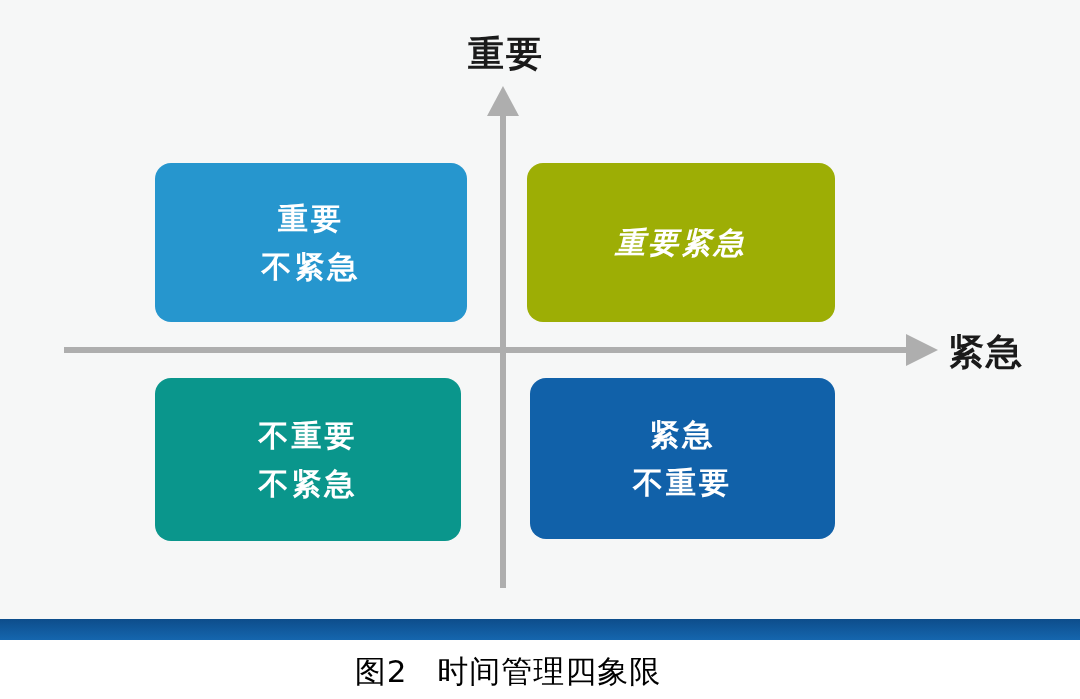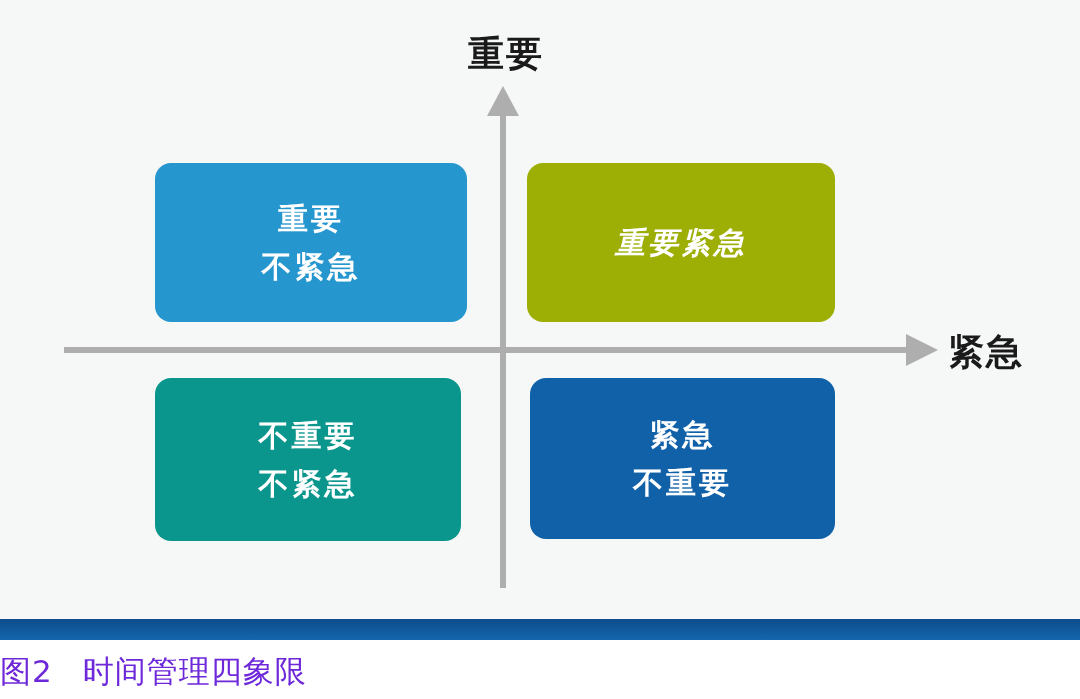--- a/index.html
+++ b/index.html
@@ -71,22 +71,22 @@
     background:linear-gradient(to bottom,var(--bar-top),var(--bar-bottom));
   }
   .footer{
     position:absolute;left:0;top:640px;
     width:1080px;height:59px;
     background:#ffffff;
   }
   .caption{
     position:absolute;left:0;top:651px;
     width:1016px;
-    text-align:left;
-    color:#6d28d9;
+    text-align:center;
+    color:#000000;
     font-size:31px;
     letter-spacing:1px;
     white-space:nowrap;
   }
   .caption .prefix{margin-right:30px;}
 </style>
 </head>
 <body>
 
 <div class="canvas">

